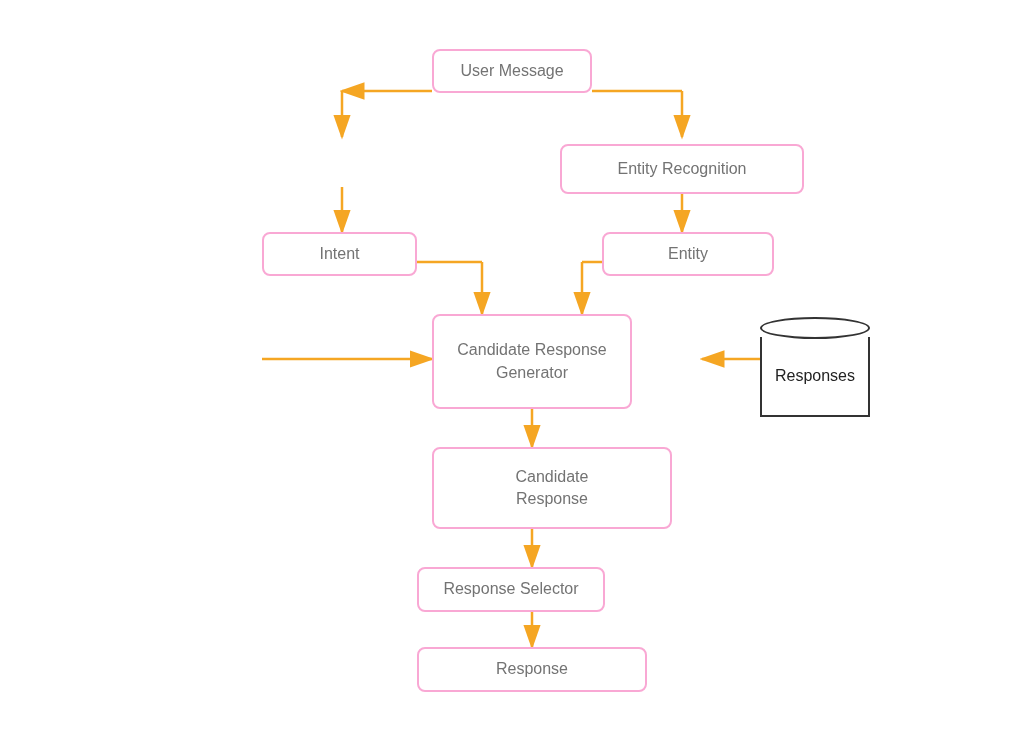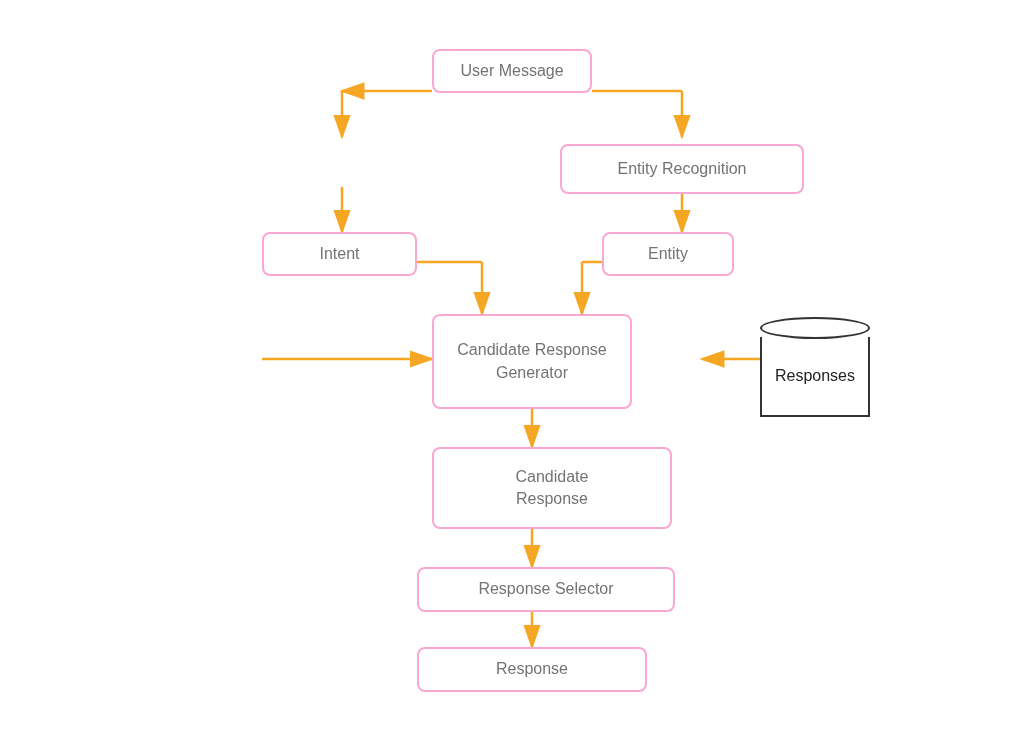--- a/index.html
+++ b/index.html
@@ -126,37 +126,37 @@
     <line x1="470" y1="593" x2="470" y2="628" stroke="#f5a623" stroke-width="2.5" marker-end="url(#arrowhead)"></line>
   </svg>
 
   <div class="box box-rect" style="left: 370px; top: 30px; width: 160px; height: 44px;">User Message</div>
 
 
   <div class="box box-rect" style="left: 498px; top: 118px; width: 244px; height: 50px; margin-top: 7px;">Entity Recognition</div>
 
   <div class="box box-rect" style="left: 200px; top: 213px; width: 155px; height: 44px;">Intent</div>
 
-  <div class="box box-rect" style="left: 540px; top: 213px; width: 132px; height: 44px;">Entity</div>
+  <div class="box box-rect" style="left: 540px; top: 213px; width: 172px; height: 44px;">Entity</div>
 
   <div class="box box-rounded" style="left: 370px; top: 295px; width: 200px; height: 95px;">
     <span style="white-space: pre-line;">Candidate Response
 Generator</span>
   </div>
 
 
   <div class="cylinder-wrap" style="position: absolute; left: 698px; top: 298px;">
     <div class="cylinder-top"></div>
     <div class="cylinder">
       <span>Responses</span>
     </div>
   </div>
 
   <div class="box box-rounded" style="left: 370px; top: 428px; width: 240px; height: 82px;">
     <span style="white-space: pre-line;">Candidate
 Response</span>
   </div>
 
-  <div class="box box-rect" style="left: 355px; top: 548px; width: 258px; height: 45px;">Response Selector</div>
+  <div class="box box-rect" style="left: 355px; top: 548px; width: 188px; height: 45px;">Response Selector</div>
 
   <div class="box box-rect" style="left: 355px; top: 628px; width: 230px; height: 45px;">Response</div>
 
 </div>
 
 </body></html>

